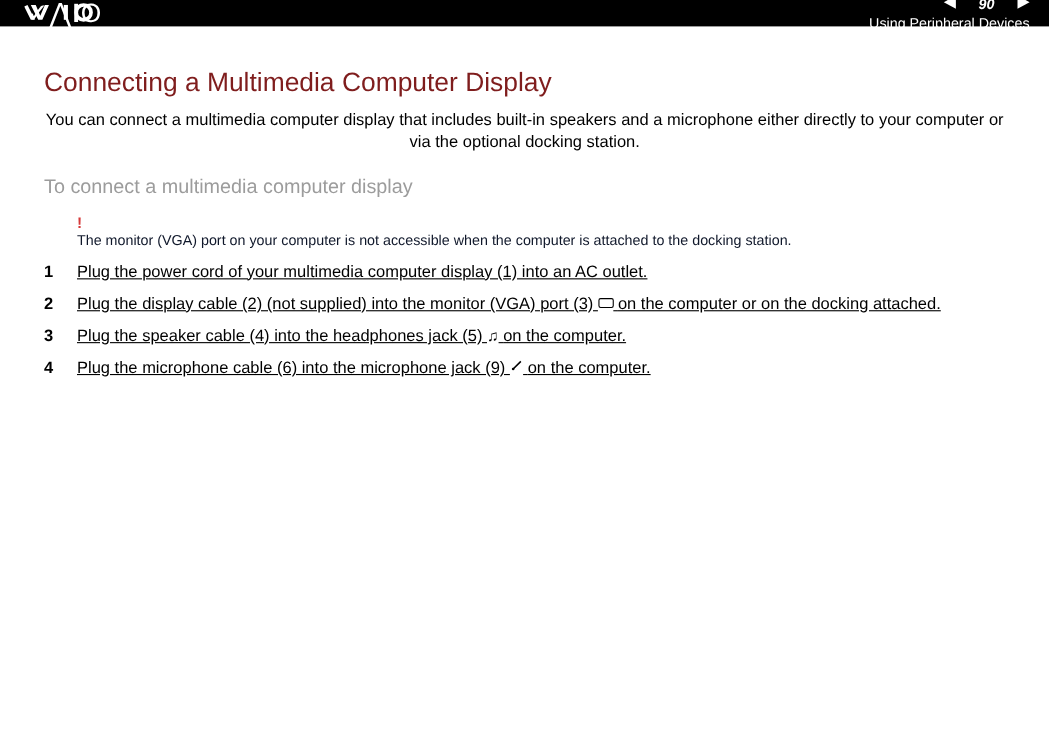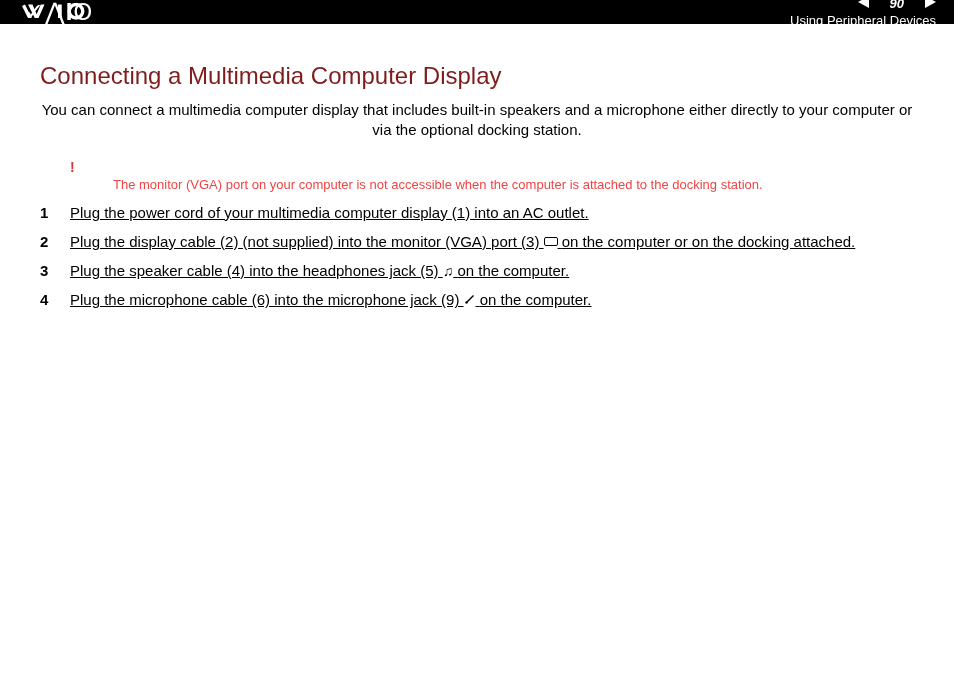--- a/index.html
+++ b/index.html
@@ -94,22 +94,21 @@
     .note-bang {
       color: #d63a3a;
       font-weight: bold;
       font-size: 14px;
       display: block;
       margin-bottom: 0px;
     }
     .note-text {
       font-size: 13px;
       font-family: Arial, Helvetica, sans-serif;
-      color: #ef4444;
-      margin-left: 43px;
+      color: #0f172a;
     }
     .steps {
       list-style: none;
       counter-reset: step;
     }
     .step-item {
       display: flex;
       align-items: baseline;
       margin-bottom: 9px;
       font-size: 15px;
@@ -165,20 +164,21 @@
       <span>90</span>
       <div class="nav-arrow nav-arrow-right"></div>
     </div>
     <div class="section-label">Using Peripheral Devices</div>
   </div>
 </div>
 
 <div class="content">
   <h1 class="main-heading">Connecting a Multimedia Computer Display</h1>
   <p class="intro-text">You can connect a multimedia computer display that includes built-in speakers and a microphone either directly to your computer or via the optional docking station.</p>
+  <h2 class="sub-heading">To connect a multimedia computer display</h2>
 
   <div class="note-block">
     <span class="note-bang">!</span>
     <span class="note-text">The monitor (VGA) port on your computer is not accessible when the computer is attached to the docking station.</span>
   </div>
 
   <ol class="steps">
     <li class="step-item">
       <span class="step-num">1</span>
       <span class="step-text">Plug the power cord of your multimedia computer display (1) into an AC outlet.</span>

